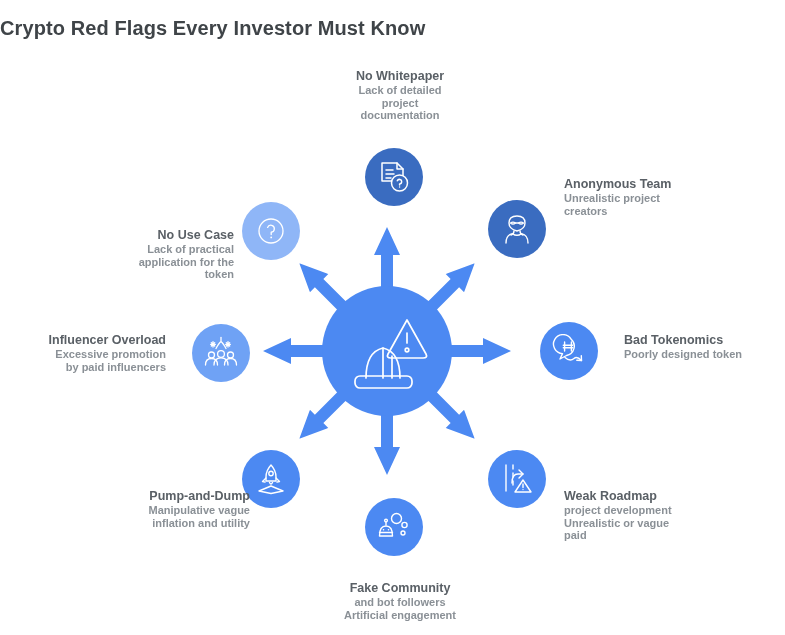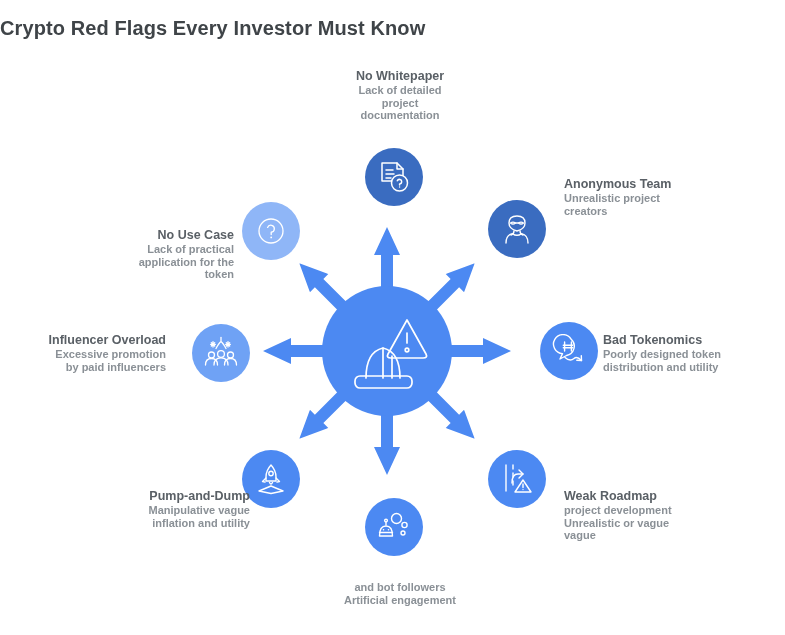--- a/index.html
+++ b/index.html
@@ -192,62 +192,62 @@
   <div class="node c-mid" style="left:540px; top:322px;">
     <svg width="34" height="34" viewBox="0 0 34 34">
       <g fill="none" stroke="#ffffff" stroke-width="1.4" stroke-linecap="round" stroke-linejoin="round">
         <path d="M19 5 A9.5 9.5 0 1 0 10.5 19.6 L8 25 L14.5 21.5 A9.5 9.5 0 0 0 19 5 Z"></path>
         <path d="M12.6 8 V17 M19.4 8 V17 M11.3 11.2 H20.7 M11.3 13.8 H20.7"></path>
         <path d="M13 23.5 Q18 28 22 24.5 Q25 21.8 29.5 26.5"></path>
         <path d="M29.5 26.5 L24.8 26.2 M29.5 26.5 L29.3 21.8"></path>
       </g>
     </svg>
   </div>
-  <div class="label al-l" style="left:603px; top:333px; width:160px;">
+  <div class="label al-l" style="left:624px; top:333px; width:160px;">
     <span class="lt">Bad Tokenomics</span>
     <span class="ld">Poorly designed token</span>
-    <span class="ld">distribution and utility</span>
   </div>
 
   <div class="node c-mid" style="left:488px; top:450px;">
     <svg width="34" height="34" viewBox="0 0 34 34">
       <g fill="none" stroke="#ffffff" stroke-width="1.4" stroke-linecap="round" stroke-linejoin="round">
         <path d="M6 3 V29"></path>
         <path d="M13 3 V7 M13 11 V15 M13 19 V23"></path>
         <path d="M12 21 Q12 12 18 12 H23"></path>
         <path d="M19 8 L23 12 L19 16"></path>
         <path d="M23 18 L31 30 H15 Z"></path>
         <path d="M23 22 V25.5"></path>
         <circle cx="23" cy="27.6" r="0.7" fill="#ffffff" stroke="none"></circle>
       </g>
     </svg>
   </div>
   <div class="label al-l" style="left:564px; top:489px; width:170px;">
     <span class="lt">Weak Roadmap</span>
     <span class="ld">project development</span>
     <span class="ld">Unrealistic or vague</span>
-    <span class="ld">vague</span>
+    <span class="ld">paid</span>
   </div>
 
   <div class="node c-mid" style="left:365px; top:498px;">
     <svg width="34" height="34" viewBox="0 0 34 34">
       <g fill="none" stroke="#ffffff" stroke-width="1.4" stroke-linecap="round" stroke-linejoin="round">
         <circle cx="19.5" cy="8.5" r="5"></circle>
         <circle cx="27.5" cy="15" r="2.6"></circle>
         <circle cx="26" cy="23" r="2"></circle>
         <path d="M9 12 V15"></path>
         <circle cx="9" cy="10.6" r="1.4"></circle>
         <path d="M2.5 26 Q2.5 16 9 16 Q15.5 16 15.5 26 Z"></path>
         <path d="M2.5 22.5 H15.5"></path>
         <circle cx="6.5" cy="19.8" r="0.8" fill="#ffffff" stroke="none"></circle>
         <circle cx="11.5" cy="19.8" r="0.8" fill="#ffffff" stroke="none"></circle>
       </g>
     </svg>
   </div>
   <div class="label al-c" style="left:319px; top:581px; width:162px;">
+    <span class="lt">Fake Community</span>
     <span class="ld">and bot followers</span>
     <span class="ld">Artificial engagement</span>
   </div>
 
   <div class="node c-mid" style="left:242px; top:450px;">
     <svg width="34" height="34" viewBox="0 0 34 34">
       <g fill="none" stroke="#ffffff" stroke-width="1.4" stroke-linecap="round" stroke-linejoin="round">
         <path d="M17 3 Q22 8.5 22 15 V19 H12 V15 Q12 8.5 17 3 Z"></path>
         <circle cx="17" cy="11.5" r="2.2"></circle>
         <path d="M12 16 L8.5 19.5 L11 20 M22 16 L25.5 19.5 L23 20"></path>

